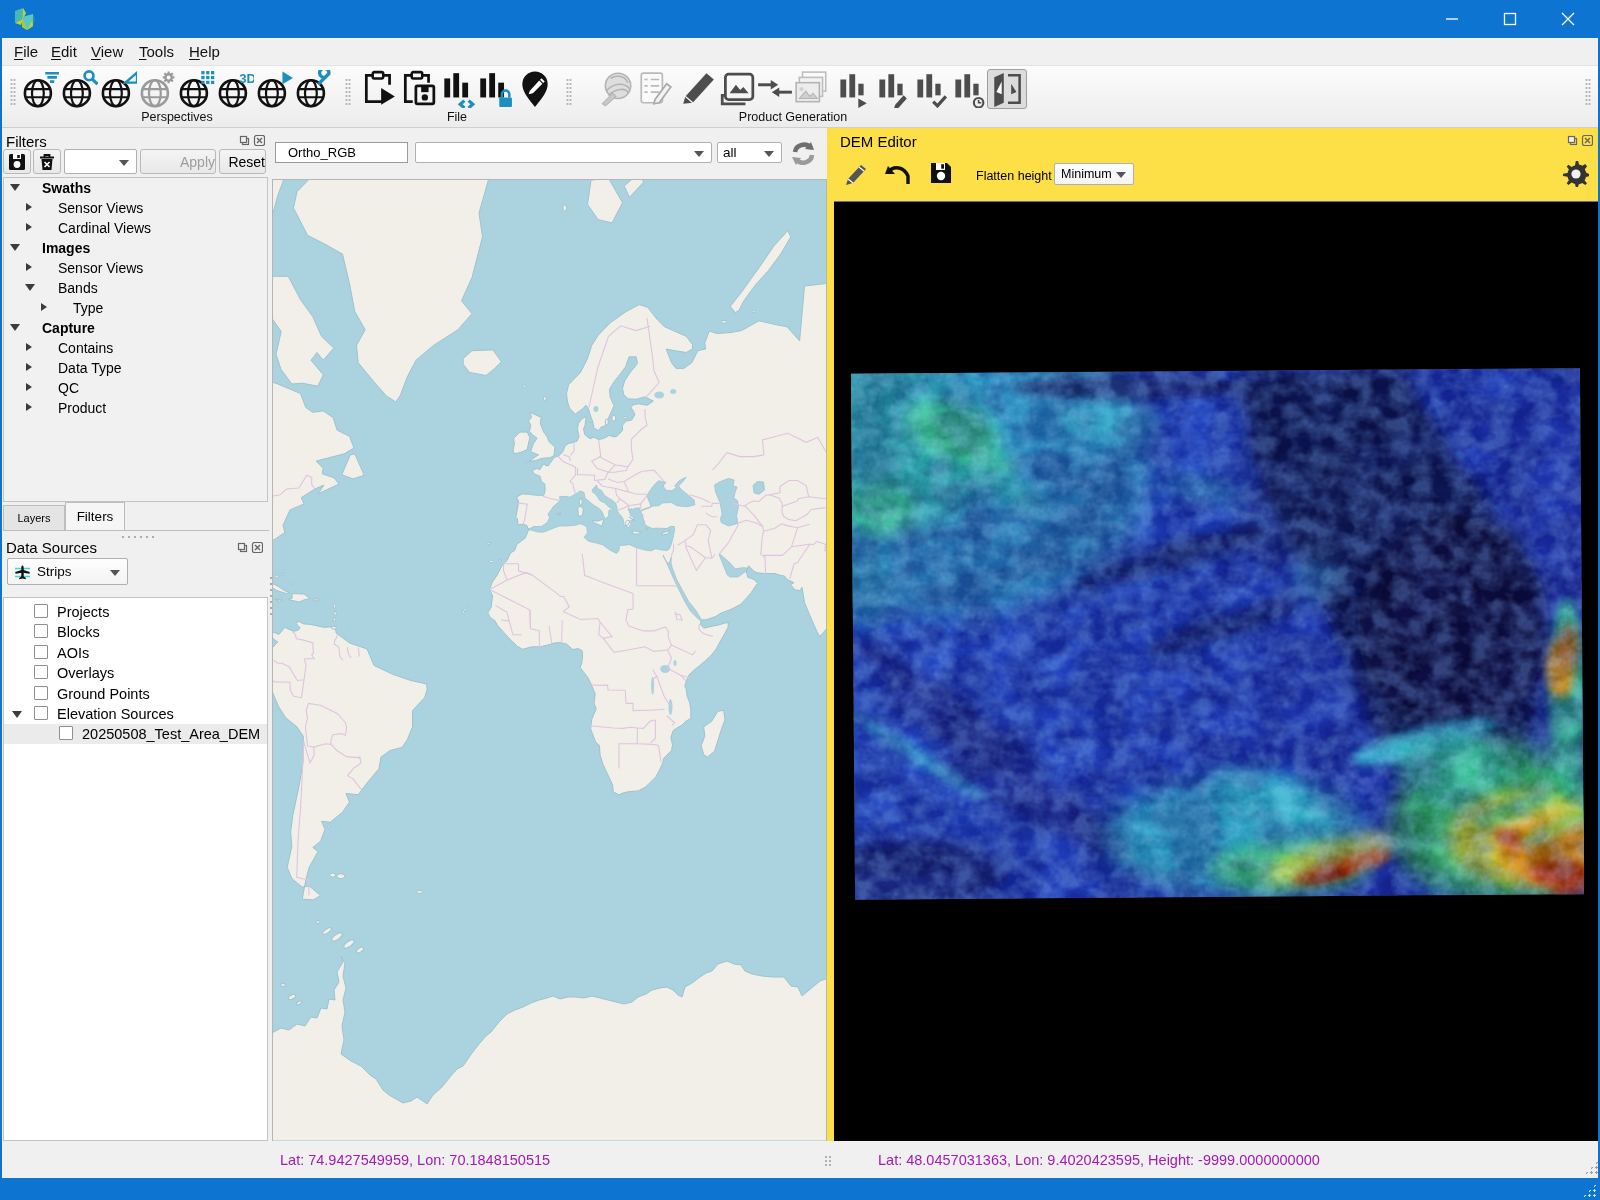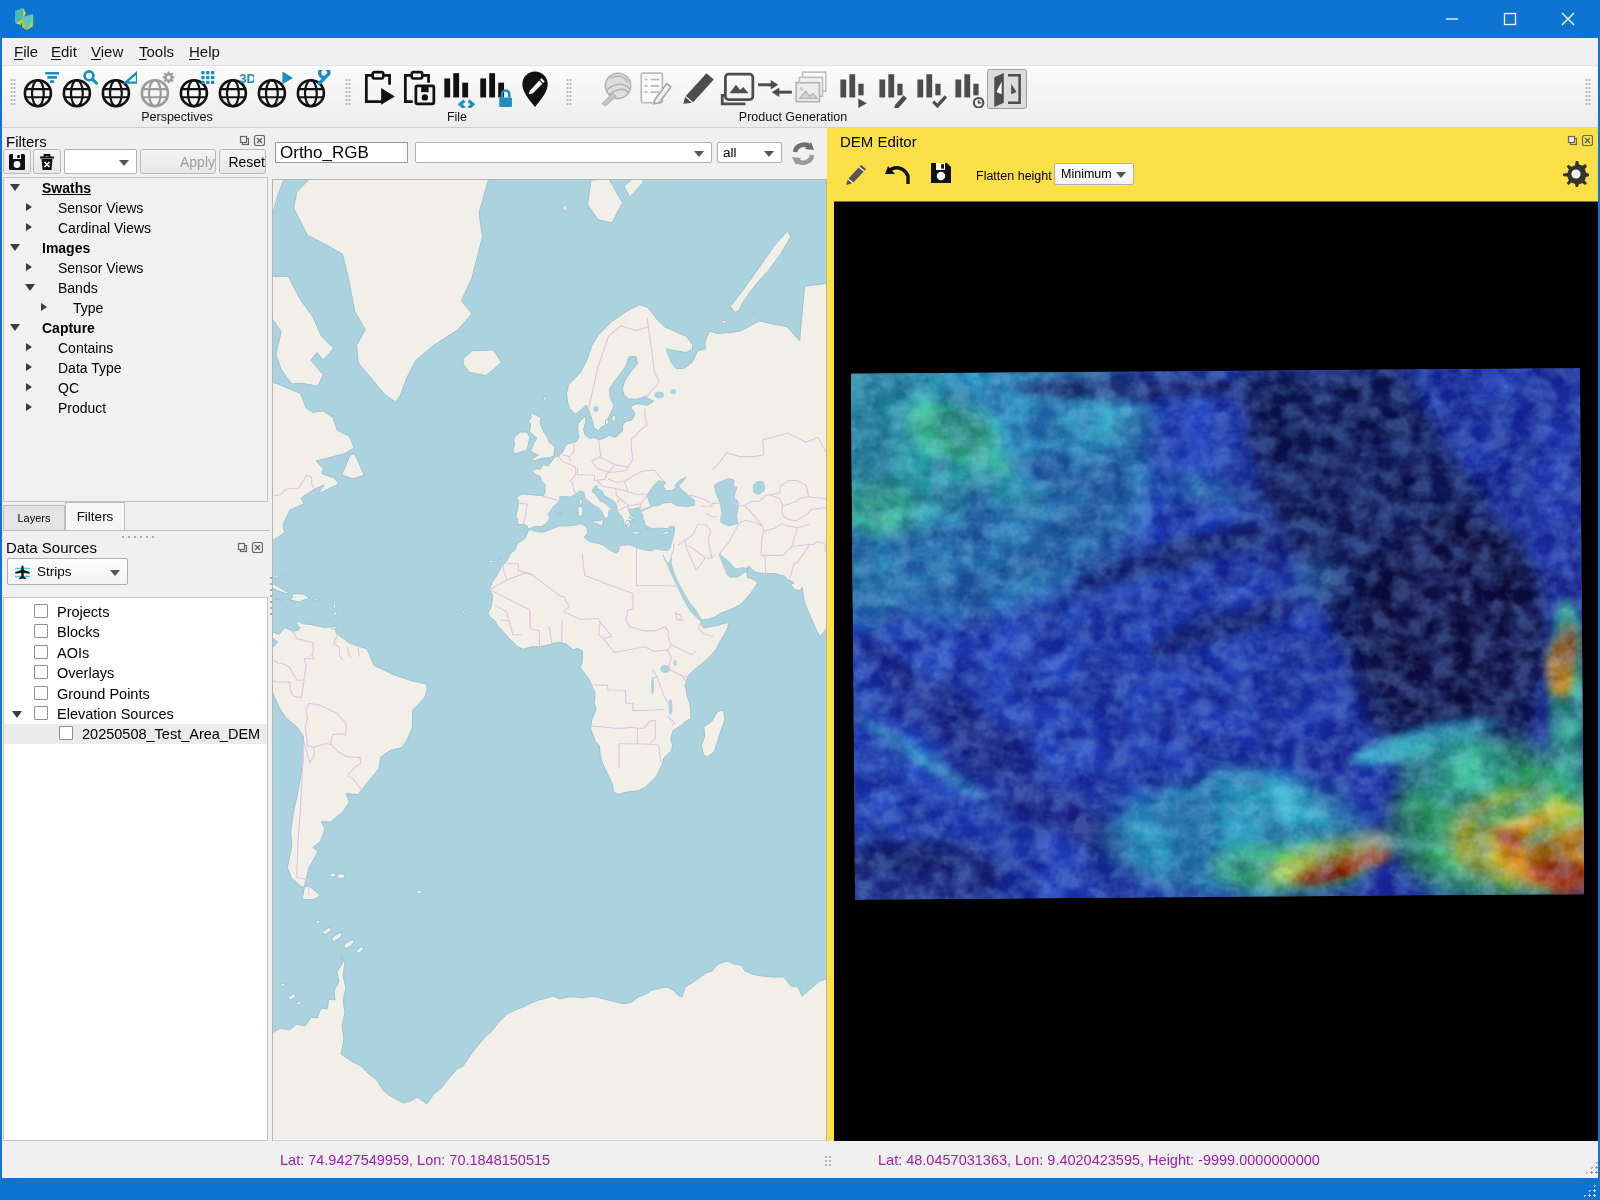--- a/index.html
+++ b/index.html
@@ -10,21 +10,21 @@
 .menu-item{position:absolute;top:0;height:28px;line-height:28px;font-size:15px;color:#111}
 .menu-item u{text-decoration:underline;text-underline-offset:2px}
 .toolbar{position:absolute;left:2px;top:66px;width:1596px;height:62px;background:linear-gradient(#fcfcfc,#ececec);border-bottom:1px solid #cfcfcf}
 .tb-label{position:absolute;top:44px;height:16px;font-size:12.5px;color:#101010;text-align:center}
 .grip{position:absolute;top:12px;width:6px;height:28px;background-image:radial-gradient(circle,#b5b5b5 1px,transparent 1.2px);background-size:3px 4px}
 .ticon{position:absolute;top:4px;width:38px;height:38px}
 .dock-title{position:absolute;font-size:15px;color:#000}
 .btn{position:absolute;background:linear-gradient(#f4f4f4,#e8e8e8);border:1px solid #b9b9b9;border-radius:3px;font-size:14px;text-align:right}
 .combo{position:absolute;background:linear-gradient(#fdfdfd,#f4f4f4);border:1px solid #b0b0b0;border-radius:2px}
 .combo .arr{position:absolute;right:7px;top:50%;margin-top:-2px;width:0;height:0;border-left:5px solid transparent;border-right:5px solid transparent;border-top:6px solid #555}
-.tfield{position:absolute;background:#fff;border:1px solid #9a9a9a;font-size:17px;padding-left:4px}
+.tfield{position:absolute;background:#fff;border:1px solid #9a9a9a;font-size:13px;padding-left:12px}
 .tree-row{position:absolute;height:20px;line-height:20px;font-size:14px;white-space:nowrap}
 .tri-r{display:inline-block;width:0;height:0;border-top:4.5px solid transparent;border-bottom:4.5px solid transparent;border-left:6px solid #3c3c3c;vertical-align:middle}
 .tri-d{display:inline-block;width:0;height:0;border-left:5.5px solid transparent;border-right:5.5px solid transparent;border-top:7px solid #3c3c3c;vertical-align:middle}
 .cb{position:absolute;width:14px;height:14px;background:#fff;border:1px solid #8f8f8f;border-radius:1px}
 .statusbar{position:absolute;left:2px;top:1141px;width:1596px;height:37px;background:#f0f0f0;font-size:14.5px;color:#a21caf}
 .bottomstrip{position:absolute;left:0;top:1178px;width:1600px;height:22px;background:#0e74d2}
 .sideborder{position:absolute;top:38px;width:2px;height:1140px;background:#0e74d2}
 </style></head>
 <body>
 
@@ -278,21 +278,21 @@
 <path d="M6.5,4 L6.5,2 L11.5,2 L11.5,4" fill="none" stroke="#111" stroke-width="1.8"></path>
 <path d="M3.5,6 L4.5,17 L13.5,17 L14.5,6 Z" fill="#111"></path>
 <path d="M6.5,9 L11.5,14 M11.5,9 L6.5,14" stroke="#fff" stroke-width="1.6"></path>
 </svg>
 <div class="combo" style="left:62px;top:21px;width:73px;height:25px;background:#fff">
       <div class="arr"></div>
     </div>
 <div class="btn" style="left:138px;top:21px;width:76px;height:25px;line-height:24px;color:#9d9d9d">Apply</div>
 <div class="btn" style="left:217px;top:21px;width:47px;height:25px;line-height:24px">Reset</div>
 <div class="abs" style="left:1px;top:49px;width:265px;height:325px;background:#f1f1f1;border:1px solid #c3c3c3"></div>
-<div class="tree-row" style="left:40px;top:50px;font-weight:bold;text-decoration:underline;">Swaths</div>
+<div class="tree-row" style="left:40px;top:50px;font-weight:bold;">Swaths</div>
 <div class="abs tri-d" style="left:8px;top:56px"></div>
 <div class="tree-row" style="left:56px;top:70px;">Sensor Views</div>
 <div class="abs tri-r" style="left:24px;top:75px"></div>
 <div class="tree-row" style="left:56px;top:90px;">Cardinal Views</div>
 <div class="abs tri-r" style="left:24px;top:95px"></div>
 <div class="tree-row" style="left:40px;top:110px;font-weight:bold;">Images</div>
 <div class="abs tri-d" style="left:8px;top:116px"></div>
 <div class="tree-row" style="left:56px;top:130px;">Sensor Views</div>
 <div class="abs tri-r" style="left:24px;top:135px"></div>
 <div class="tree-row" style="left:56px;top:150px;">Bands</div>

